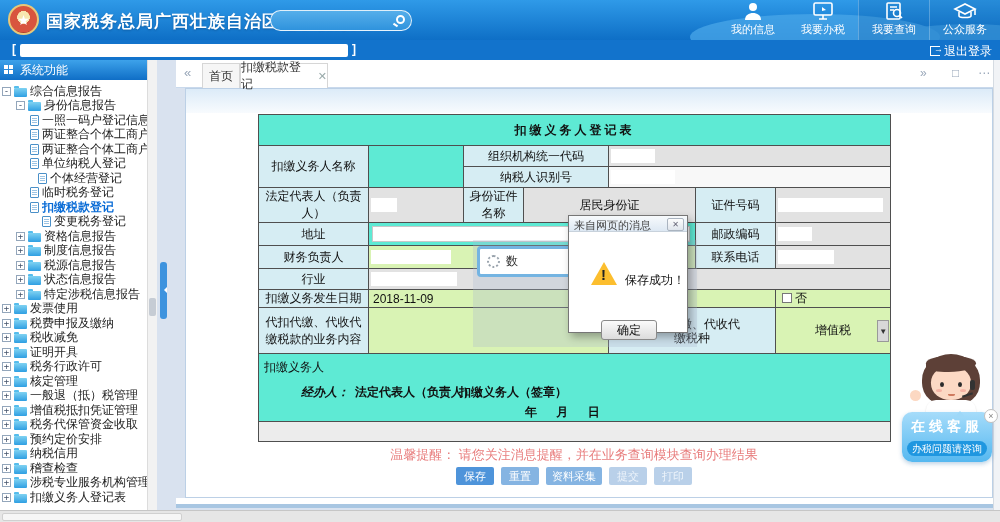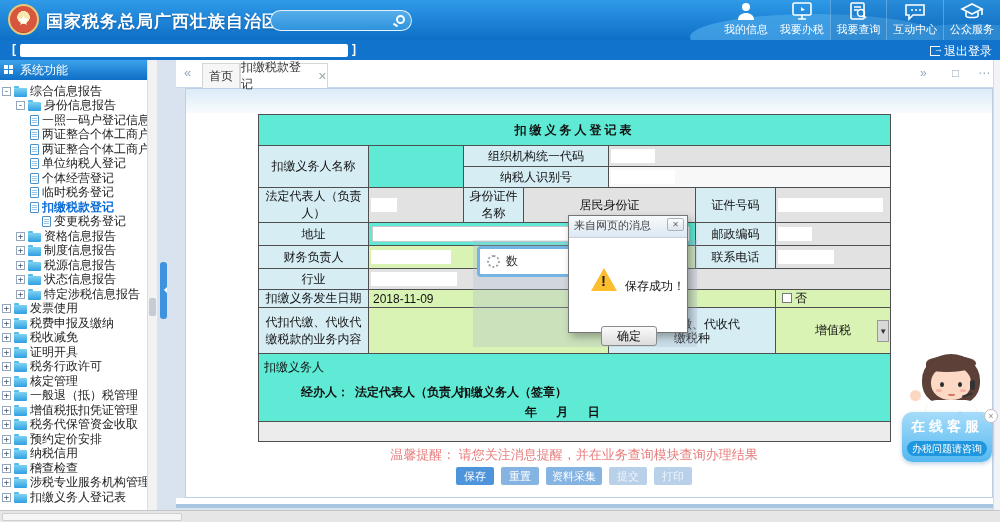--- a/index.html
+++ b/index.html
@@ -87,42 +87,42 @@
   .addr-input{display:block;width:318px;height:16px;background:#fff;border:1px solid #c8c8c8;margin-left:1px;}
   .cbx{display:inline-block;width:10px;height:10px;background:#fff;border:1px solid #777;vertical-align:-1px;margin:0 3px 0 4px;}
   .ddwrap{position:relative;height:100%;display:flex;align-items:center;justify-content:center;}
   .ddarrow{position:absolute;right:1px;top:50%;transform:translateY(-50%);width:12px;height:22px;background:#d8d8d8;
     border:1px solid #999;font-size:8px;color:#333;text-align:center;line-height:22px;}
   .small10{font-size:10px;}
   .small11{font-size:11px;}
   .wrapspan{display:inline-block;max-width:100px;line-height:14px;}
   .sigcell{position:relative;vertical-align:top;}
   .sig-party{position:absolute;left:5px;top:5px;font-size:12px;}
-  .sig-agent{position:absolute;left:42px;top:30px;font-size:12px;font-weight:bold;}
+  .sig-agent{position:absolute;left:42px;top:30px;font-size:12px;font-weight:bold;font-style:italic;}
   .sig-legal{position:absolute;left:96px;top:30px;font-size:12px;font-weight:bold;}
   .sig-sign{position:absolute;left:200px;top:30px;font-size:12px;font-weight:bold;}
   .sig-date{position:absolute;left:226px;top:50px;font-size:12px;font-weight:bold;letter-spacing:8px;margin-left:40px;}
 
   
   .notice{position:absolute;left:258px;top:446px;width:632px;text-align:center;color:#e87d7d;font-size:13px;z-index:6;}
   .actions{position:absolute;left:258px;top:467px;width:632px;display:flex;justify-content:center;gap:7px;z-index:6;}
   .abtn{height:18px;min-width:38px;padding:0 6px;border:none;border-radius:2px;font-size:11px;color:#fff;cursor:pointer;line-height:18px;}
   .abtn.primary{background:#4e94da;}
   .abtn.secondary{background:#85b4e2;}
   .abtn.disabled{background:#b9d0e9;color:#eef4fb;}
 
   
   .backdrop{position:absolute;left:473px;top:240px;width:224px;height:107px;background:rgba(172,186,210,.30);z-index:30;}
   .loadbox{position:absolute;left:477px;top:246px;width:100px;height:31px;background:#fff;border:3px solid #74b4e2;border-radius:4px;
     z-index:31;display:flex;align-items:center;gap:6px;padding-left:7px;overflow:hidden;}
   .spin{width:13px;height:13px;border:2px dotted #98a2ac;border-radius:50%;}
   .loadtxt{font-size:12px;color:#333;}
   .dialog{position:absolute;left:568px;top:215px;width:120px;height:118px;background:#fff;border:1px solid #767676;
     box-shadow:3px 4px 8px rgba(0,0,0,.3);z-index:32;}
-  .dlg-title{height:22px;background:linear-gradient(#f7fafc,#dde8f3);border-bottom:1px solid #c8d2dc;
+  .dlg-title{height:16px;background:linear-gradient(#f7fafc,#dde8f3);border-bottom:1px solid #c8d2dc;
     font-size:11px;color:#444;line-height:18px;padding-left:5px;position:relative;}
   .dlg-x{position:absolute;right:3px;top:2px;width:17px;height:13px;border:1px solid #aab4c0;border-radius:2px;
     background:linear-gradient(#fdfdfd,#dfe5ec);font-size:8px;color:#667;text-align:center;line-height:12px;cursor:pointer;}
   .dlg-body{position:relative;height:99px;}
   .warn-tri{position:absolute;left:22px;top:30px;width:0;height:0;border-left:13px solid transparent;
     border-right:13px solid transparent;border-bottom:23px solid #fcbe2e;}
   .warn-tri::after{content:"!";position:absolute;left:-3px;top:4px;font-size:15px;font-weight:bold;color:#222;}
   .dlg-msg{position:absolute;left:56px;top:40px;font-size:12px;color:#111;}
   .dlg-ok{position:absolute;left:32px;top:88px;width:56px;height:20px;background:linear-gradient(#fbfbfb,#dcdcdc);
     border:1px solid #8a8a8a;border-radius:3px;font-size:12px;color:#111;cursor:pointer;line-height:18px;text-align:center;}
@@ -195,31 +195,20 @@
               <path d="M8 6h7M8 9h4"></path>
               <circle cx="15" cy="12" r="3.5"></circle>
               <path d="M17.5 14.5l2.5 2.5"></path>
             </svg>
         </span>
           <span>我要查询</span>
       </div>
       <div class="nitem dk">
         <span class="nicon">
           <svg viewBox="0 0 24 20">
-              <path d="M3 4h18v10H10l-4 4v-4H3z"></path>
-              <circle cx="9" cy="9" r="1" fill="#fff" stroke="none"></circle>
-              <circle cx="13" cy="9" r="1" fill="#fff" stroke="none"></circle>
-              <circle cx="17" cy="9" r="1" fill="#fff" stroke="none"></circle>
-            </svg>
-        </span>
-          <span>互动中心</span>
-      </div>
-      <div class="nitem dk">
-        <span class="nicon">
-          <svg viewBox="0 0 24 20">
               <path d="M2 8l10-5 10 5-10 5z"></path>
               <path d="M6 11v4c0 2 12 2 12 0v-4"></path>
               <path d="M22 8v6"></path>
             </svg>
         </span>
           <span>公众服务</span>
       </div>
     </div>
   </div>
 
@@ -255,21 +244,21 @@
           <span class="lbl">两证整合个体工商户登记信息确</span>
         </div>
         <div class="titem" style="padding-left: 30px;">
           <span class="ico-page"></span>
           <span class="lbl">两证整合个体工商户信息变更</span>
         </div>
         <div class="titem" style="padding-left: 30px;">
           <span class="ico-page"></span>
           <span class="lbl">单位纳税人登记</span>
         </div>
-        <div class="titem" style="padding-left: 30px;">
+        <div class="titem" style="padding-left: 38px;">
           <span class="ico-page"></span>
           <span class="lbl">个体经营登记</span>
         </div>
         <div class="titem" style="padding-left: 30px;">
           <span class="ico-page"></span>
           <span class="lbl">临时税务登记</span>
         </div>
         <div class="titem sel" style="padding-left: 30px;">
           <span class="ico-page"></span>
           <span class="lbl">扣缴税款登记</span>

